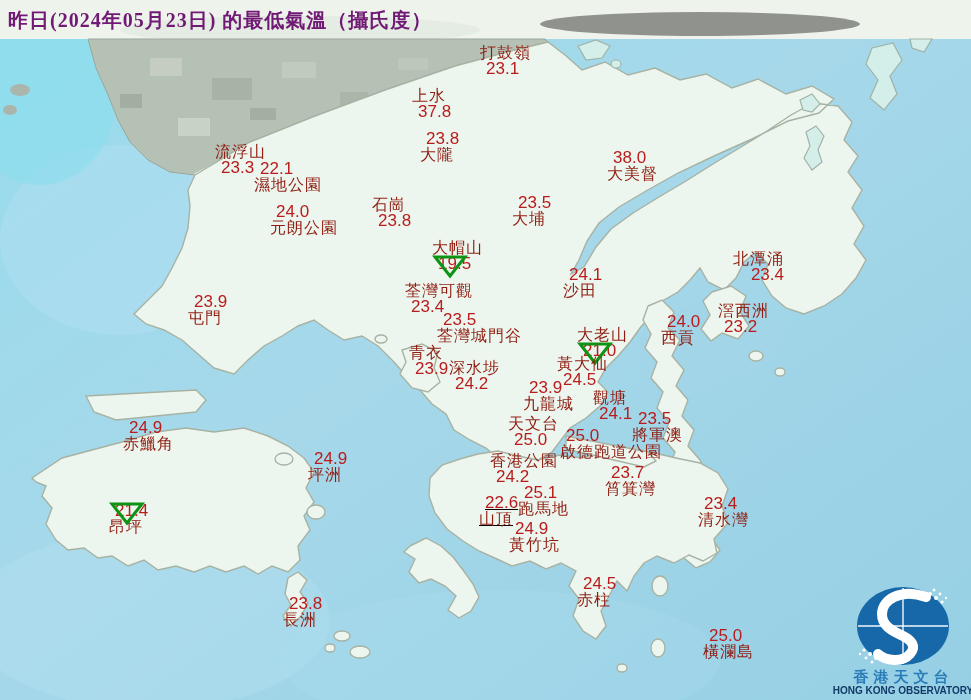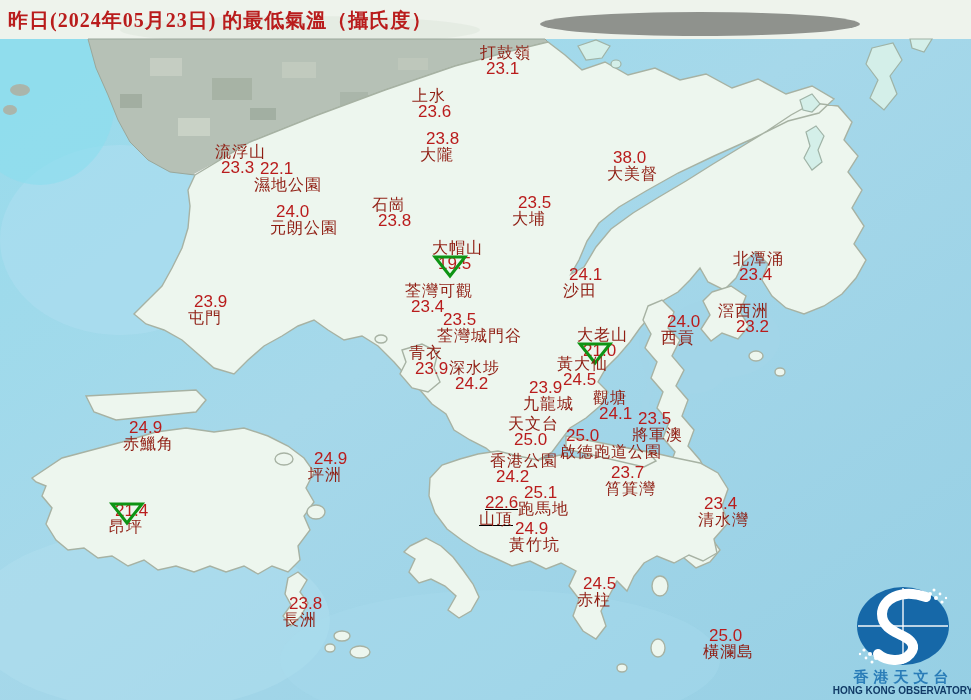--- a/index.html
+++ b/index.html
@@ -9,21 +9,21 @@
     background:#a4d7e9;
   }
   #map-svg{position:absolute;left:0;top:0;}
   .land{fill:#edf6ee;stroke:#a7b2a3;stroke-width:1.4;}
   .land-cyan{fill:#d4efe9;stroke:#9fb3a6;stroke-width:1.2;}
   .mainland{fill:#b6c1b6;stroke:#9aa79a;stroke-width:1;}
   .watercut{fill:#a2d5e8;stroke:none;}
   #title{
     position:absolute;left:8px;top:7px;
     font-family:"Liberation Serif","DejaVu Serif",serif;
-    font-size:20px;font-weight:bold;color:#b91c1c;letter-spacing:1px;
+    font-size:20px;font-weight:bold;color:#701a75;letter-spacing:1px;
     white-space:nowrap;
   }
   #stations-layer{position:absolute;left:0;top:0;width:100%;height:100%;}
   .station{position:absolute;white-space:nowrap;}
   .station .val{
     display:block;height:16px;line-height:16px;margin-left:6px;
     font-family:"Liberation Sans","DejaVu Sans",sans-serif;
     font-size:17px;color:#b91c1c;
   }
   .station .nm{
@@ -156,21 +156,21 @@
 
   <div id="title">昨日(2024年05月23日) 的最低氣溫（攝氏度）</div>
 
   <div id="stations-layer">
       <div class="station" style="left: 480px; top: 45px;">
         <span class="nm">打鼓嶺</span>
         <span class="val">23.1</span>
       </div>
       <div class="station" style="left: 412px; top: 88px;">
         <span class="nm">上水</span>
-        <span class="val">23.6</span>
+        <span class="val">37.8</span>
       </div>
       <div class="station" style="left: 420px; top: 131px;">
         <span class="val">23.8</span>
         <span class="nm">大隴</span>
       </div>
       <div class="station" style="left: 215px; top: 144px;">
         <span class="nm">流浮山</span>
         <span class="val">23.3</span>
       </div>
       <div class="station" style="left: 254px; top: 161px;">
@@ -201,33 +201,33 @@
         </svg>
       </div>
       <div class="station" style="left: 405px; top: 283px;">
         <span class="nm">荃灣可觀</span>
         <span class="val">23.4</span>
       </div>
       <div class="station" style="left: 563px; top: 267px;">
         <span class="val">24.1</span>
         <span class="nm">沙田</span>
       </div>
-      <div class="station" style="left: 733px; top: 251px;">
+      <div class="station" style="left: 733px; top: 251px; text-align: right;">
         <span class="nm">北潭涌</span>
         <span class="val">23.4</span>
       </div>
       <div class="station" style="left: 188px; top: 294px;">
         <span class="val">23.9</span>
         <span class="nm">屯門</span>
       </div>
       <div class="station" style="left: 437px; top: 312px;">
         <span class="val">23.5</span>
         <span class="nm">荃灣城門谷</span>
       </div>
-      <div class="station" style="left: 718px; top: 303px; text-align: right;">
+      <div class="station" style="left: 718px; top: 303px;">
         <span class="nm">滘西洲</span>
         <span class="val">23.2</span>
       </div>
       <div class="station" style="left: 661px; top: 314px;">
         <span class="val">24.0</span>
         <span class="nm">西貢</span>
       </div>
       <div class="station" style="left: 577px; top: 327px;">
         <span class="nm">大老山</span>
         <span class="val">21.0</span>

